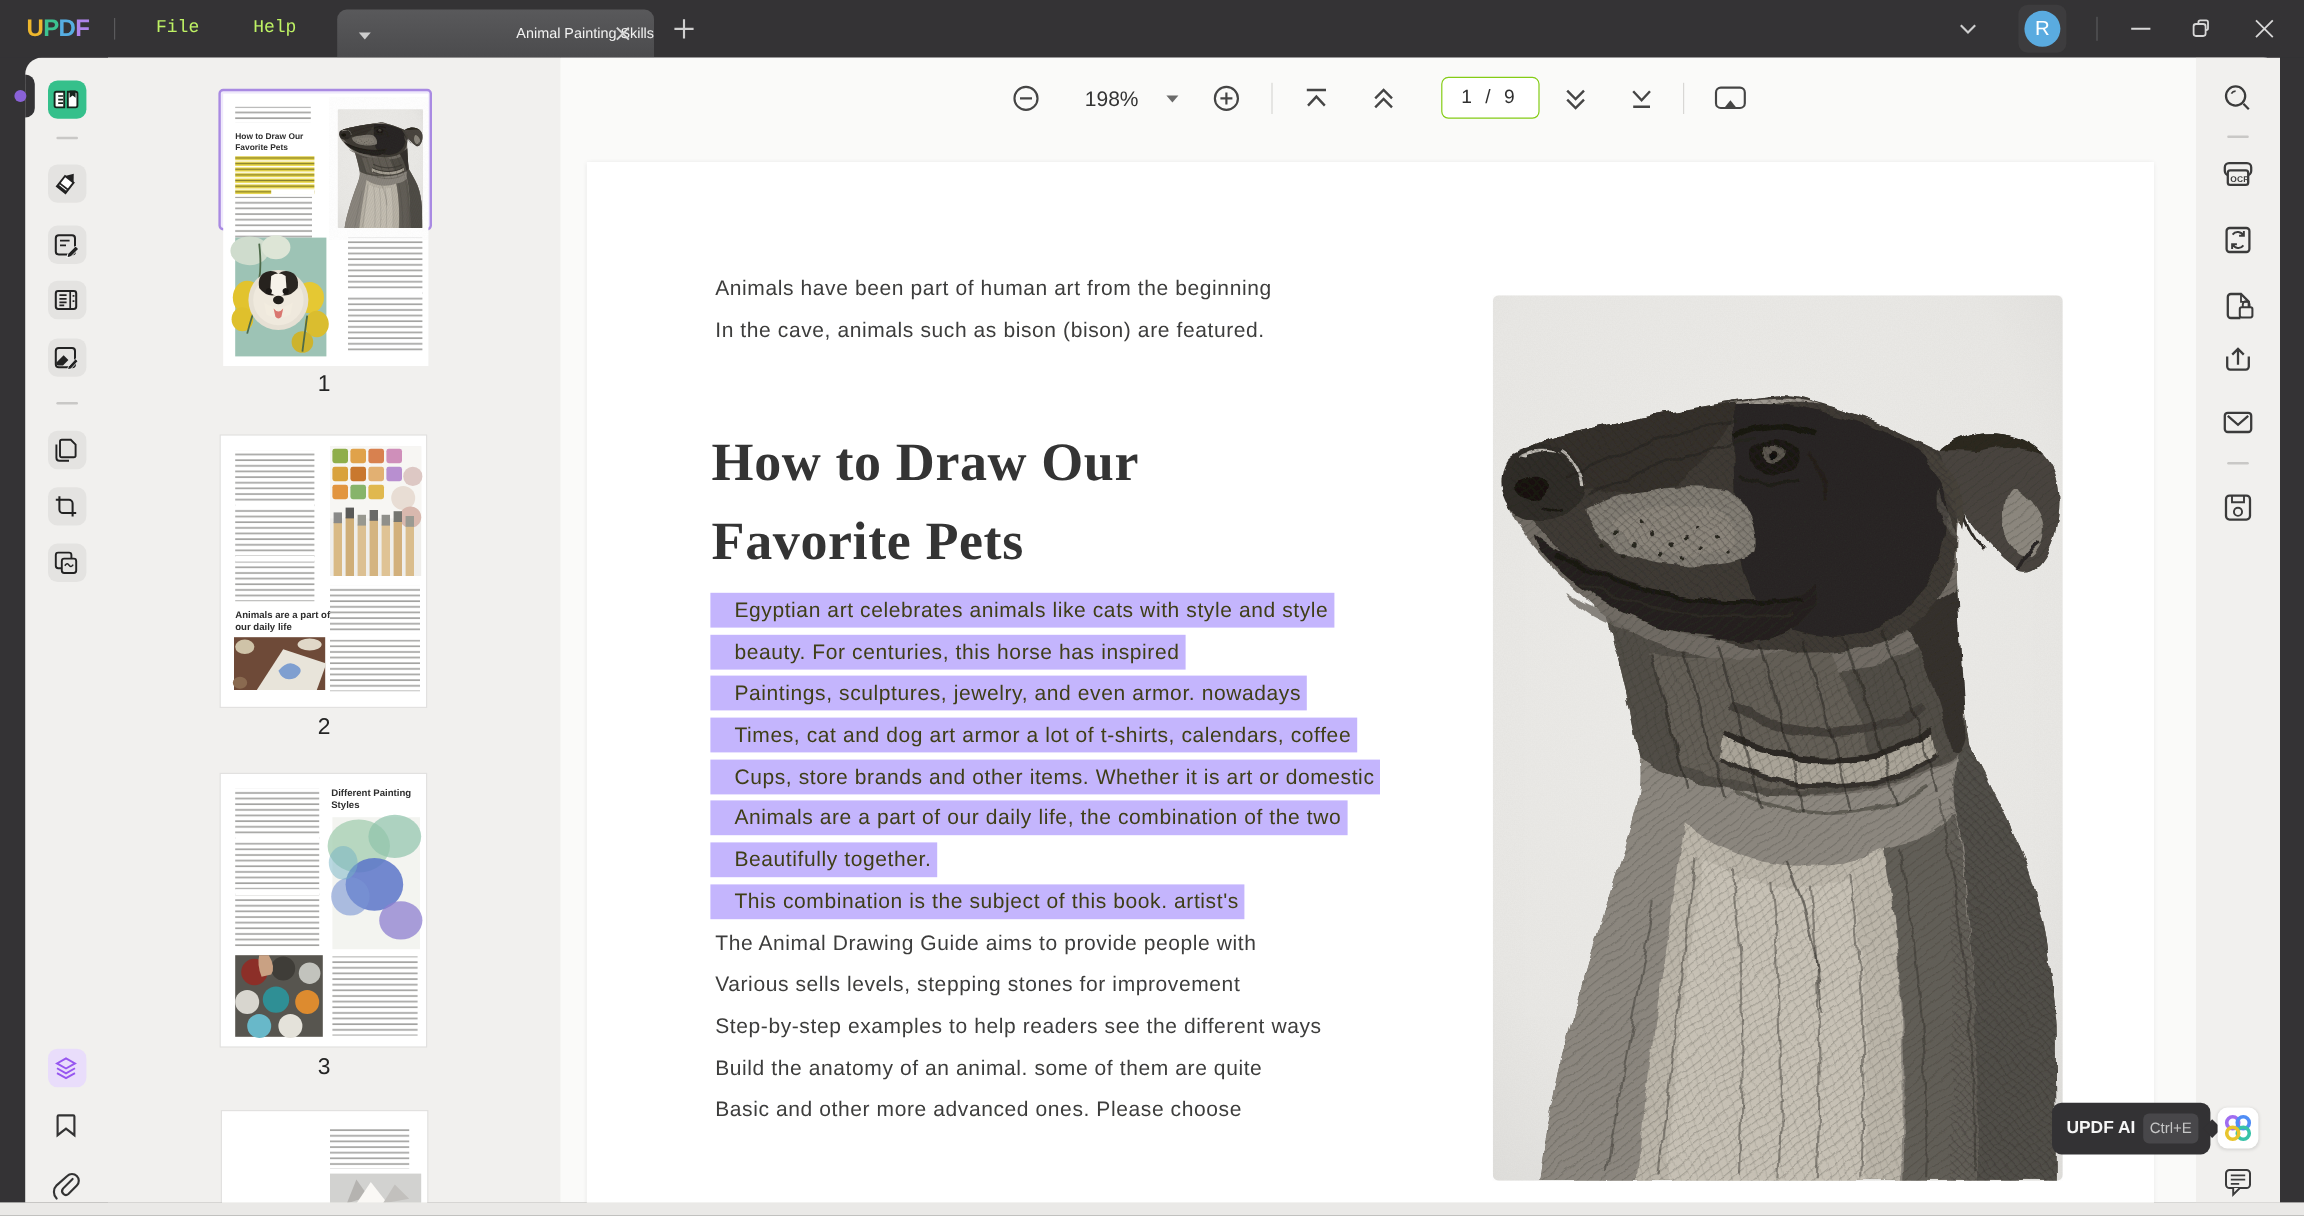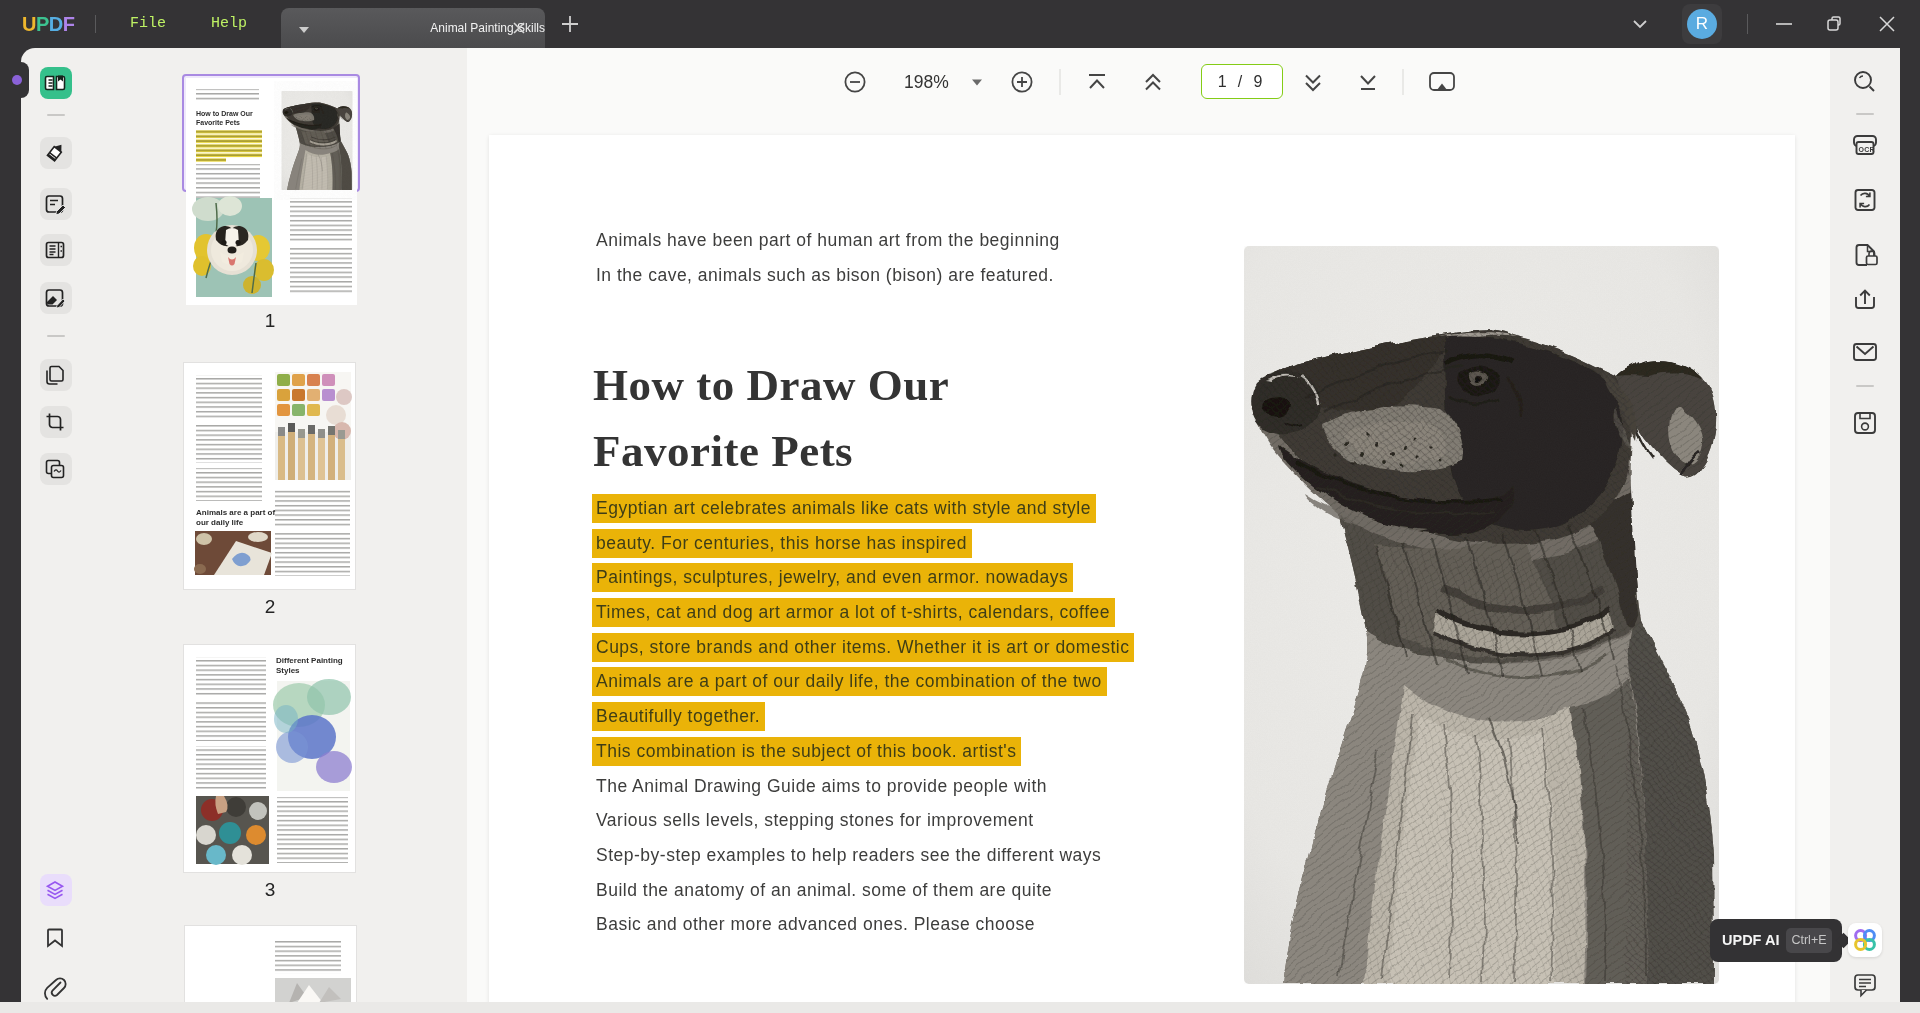--- a/index.html
+++ b/index.html
@@ -50,21 +50,21 @@
 
 #rstrip { position:absolute; left:1900px; top:48px; width:20px; height:954px; background:#343335; }
 #bottomband { position:absolute; left:0; top:1002px; width:1920px; height:11px; background:#eae9e7; }
 
 
 #pdftext { position:absolute; left:107px; top:88px; width:620px; font-size:17.5px; line-height:34.7px; color:#3d3d3c; letter-spacing:0.5px; }
 #pdftext .ln { height:34.7px; white-space:nowrap; }
 #heading { position:absolute; left:104px; top:217px; font-family:"Liberation Serif", serif; font-weight:bold; font-size:45px; line-height:66px; color:#343434; letter-spacing:0.5px; }
 #hltext { position:absolute; left:107px; top:356px; font-size:17.5px; line-height:34.7px; color:#3d3d3c; letter-spacing:0.5px; }
 #hltext .ln { height:34.7px; white-space:nowrap; }
-.hl { background:#eab308; color:#3f3e17; padding:4px 5px 5px 4px; margin-left:-4px; }
+.hl { background:#c4b5fd; color:#3f3e17; padding:4px 5px 5px 20px; margin-left:-4px; }
 
 
 #aitip { position:absolute; left:1710px; top:919px; width:132px; height:43px; background:#333234; border-radius:8px; }
 #aitip .t1 { position:absolute; left:12px; top:0; height:43px; line-height:43px; color:#f5f5f5; font-size:14.5px;font-weight:bold; }
 #aitip .key { position:absolute; left:76px; top:9px; width:46px; height:25px; background:#48474a; border-radius:5px; color:#c6c6c6; font-size:12.5px; text-align:center; line-height:25px; }
 #aitip .arr { position:absolute; left:128px; top:16px; width:11px; height:11px; background:#333234; transform:rotate(45deg); }
 #aibtn { position:absolute; left:1848px; top:923px; width:34px; height:34px; background:#ffffff; border-radius:8px; box-shadow:0 1px 3px rgba(0,0,0,0.12); }
 </style>
 </head>
 <body>

